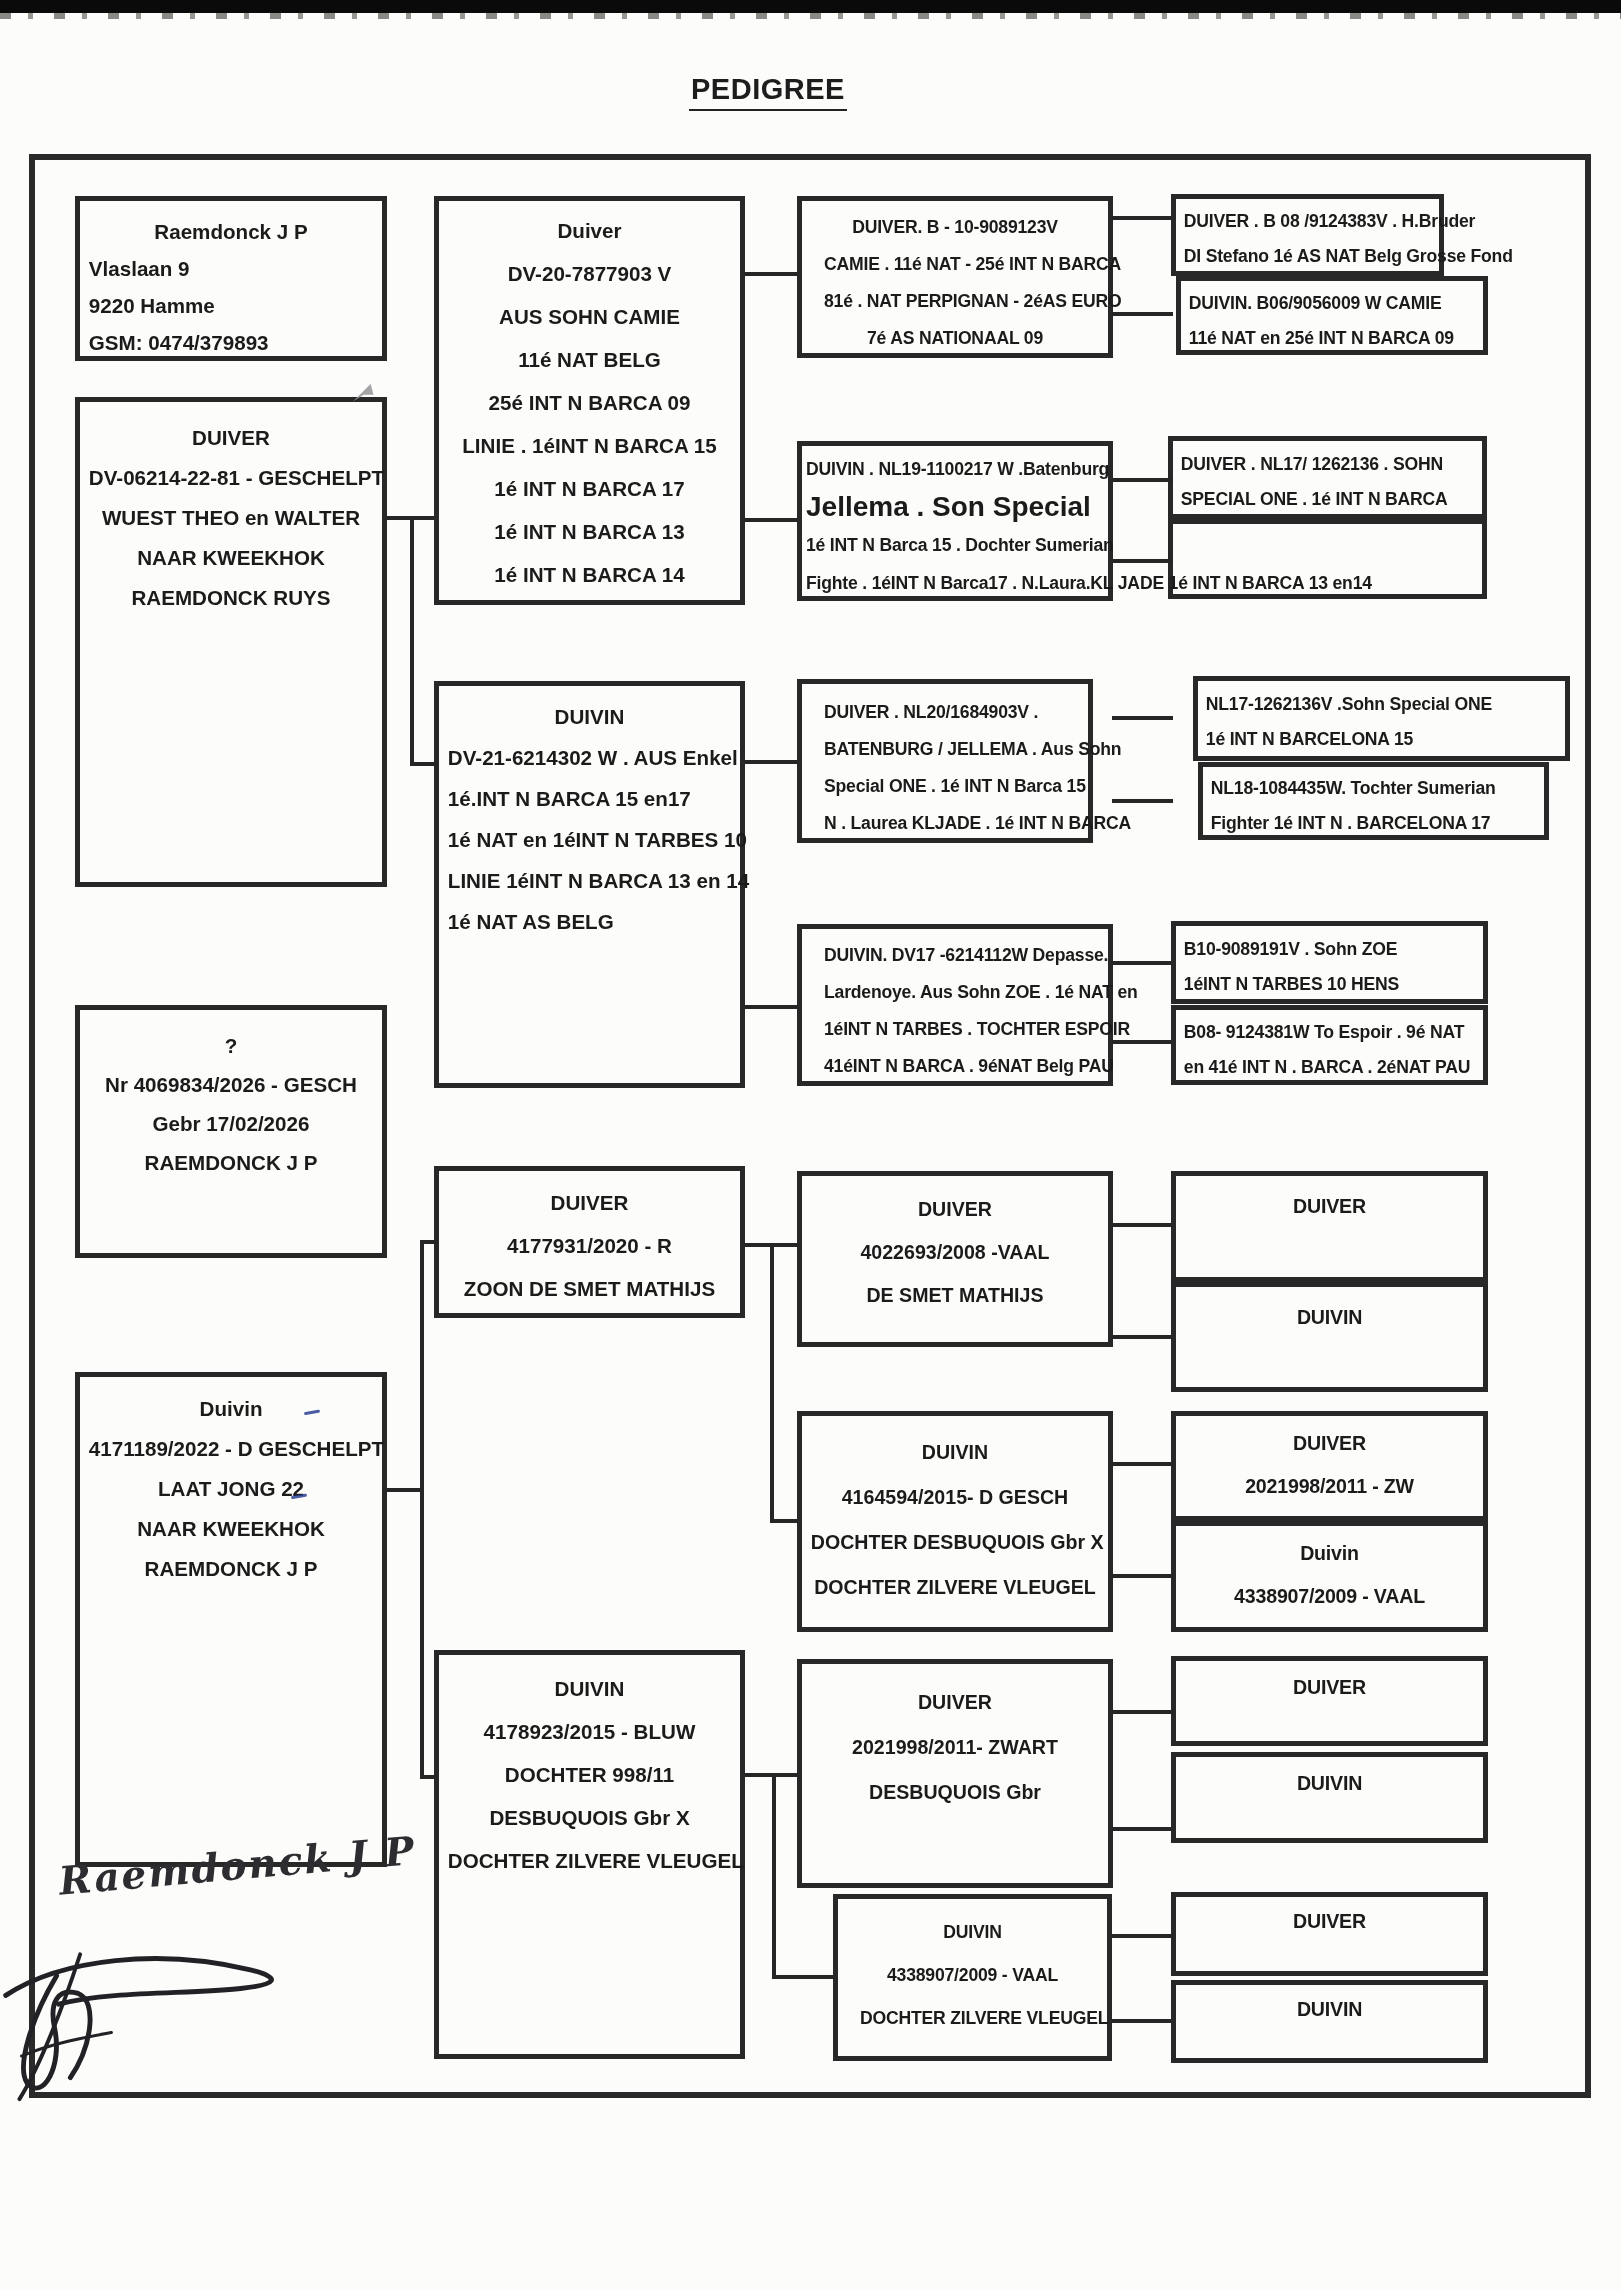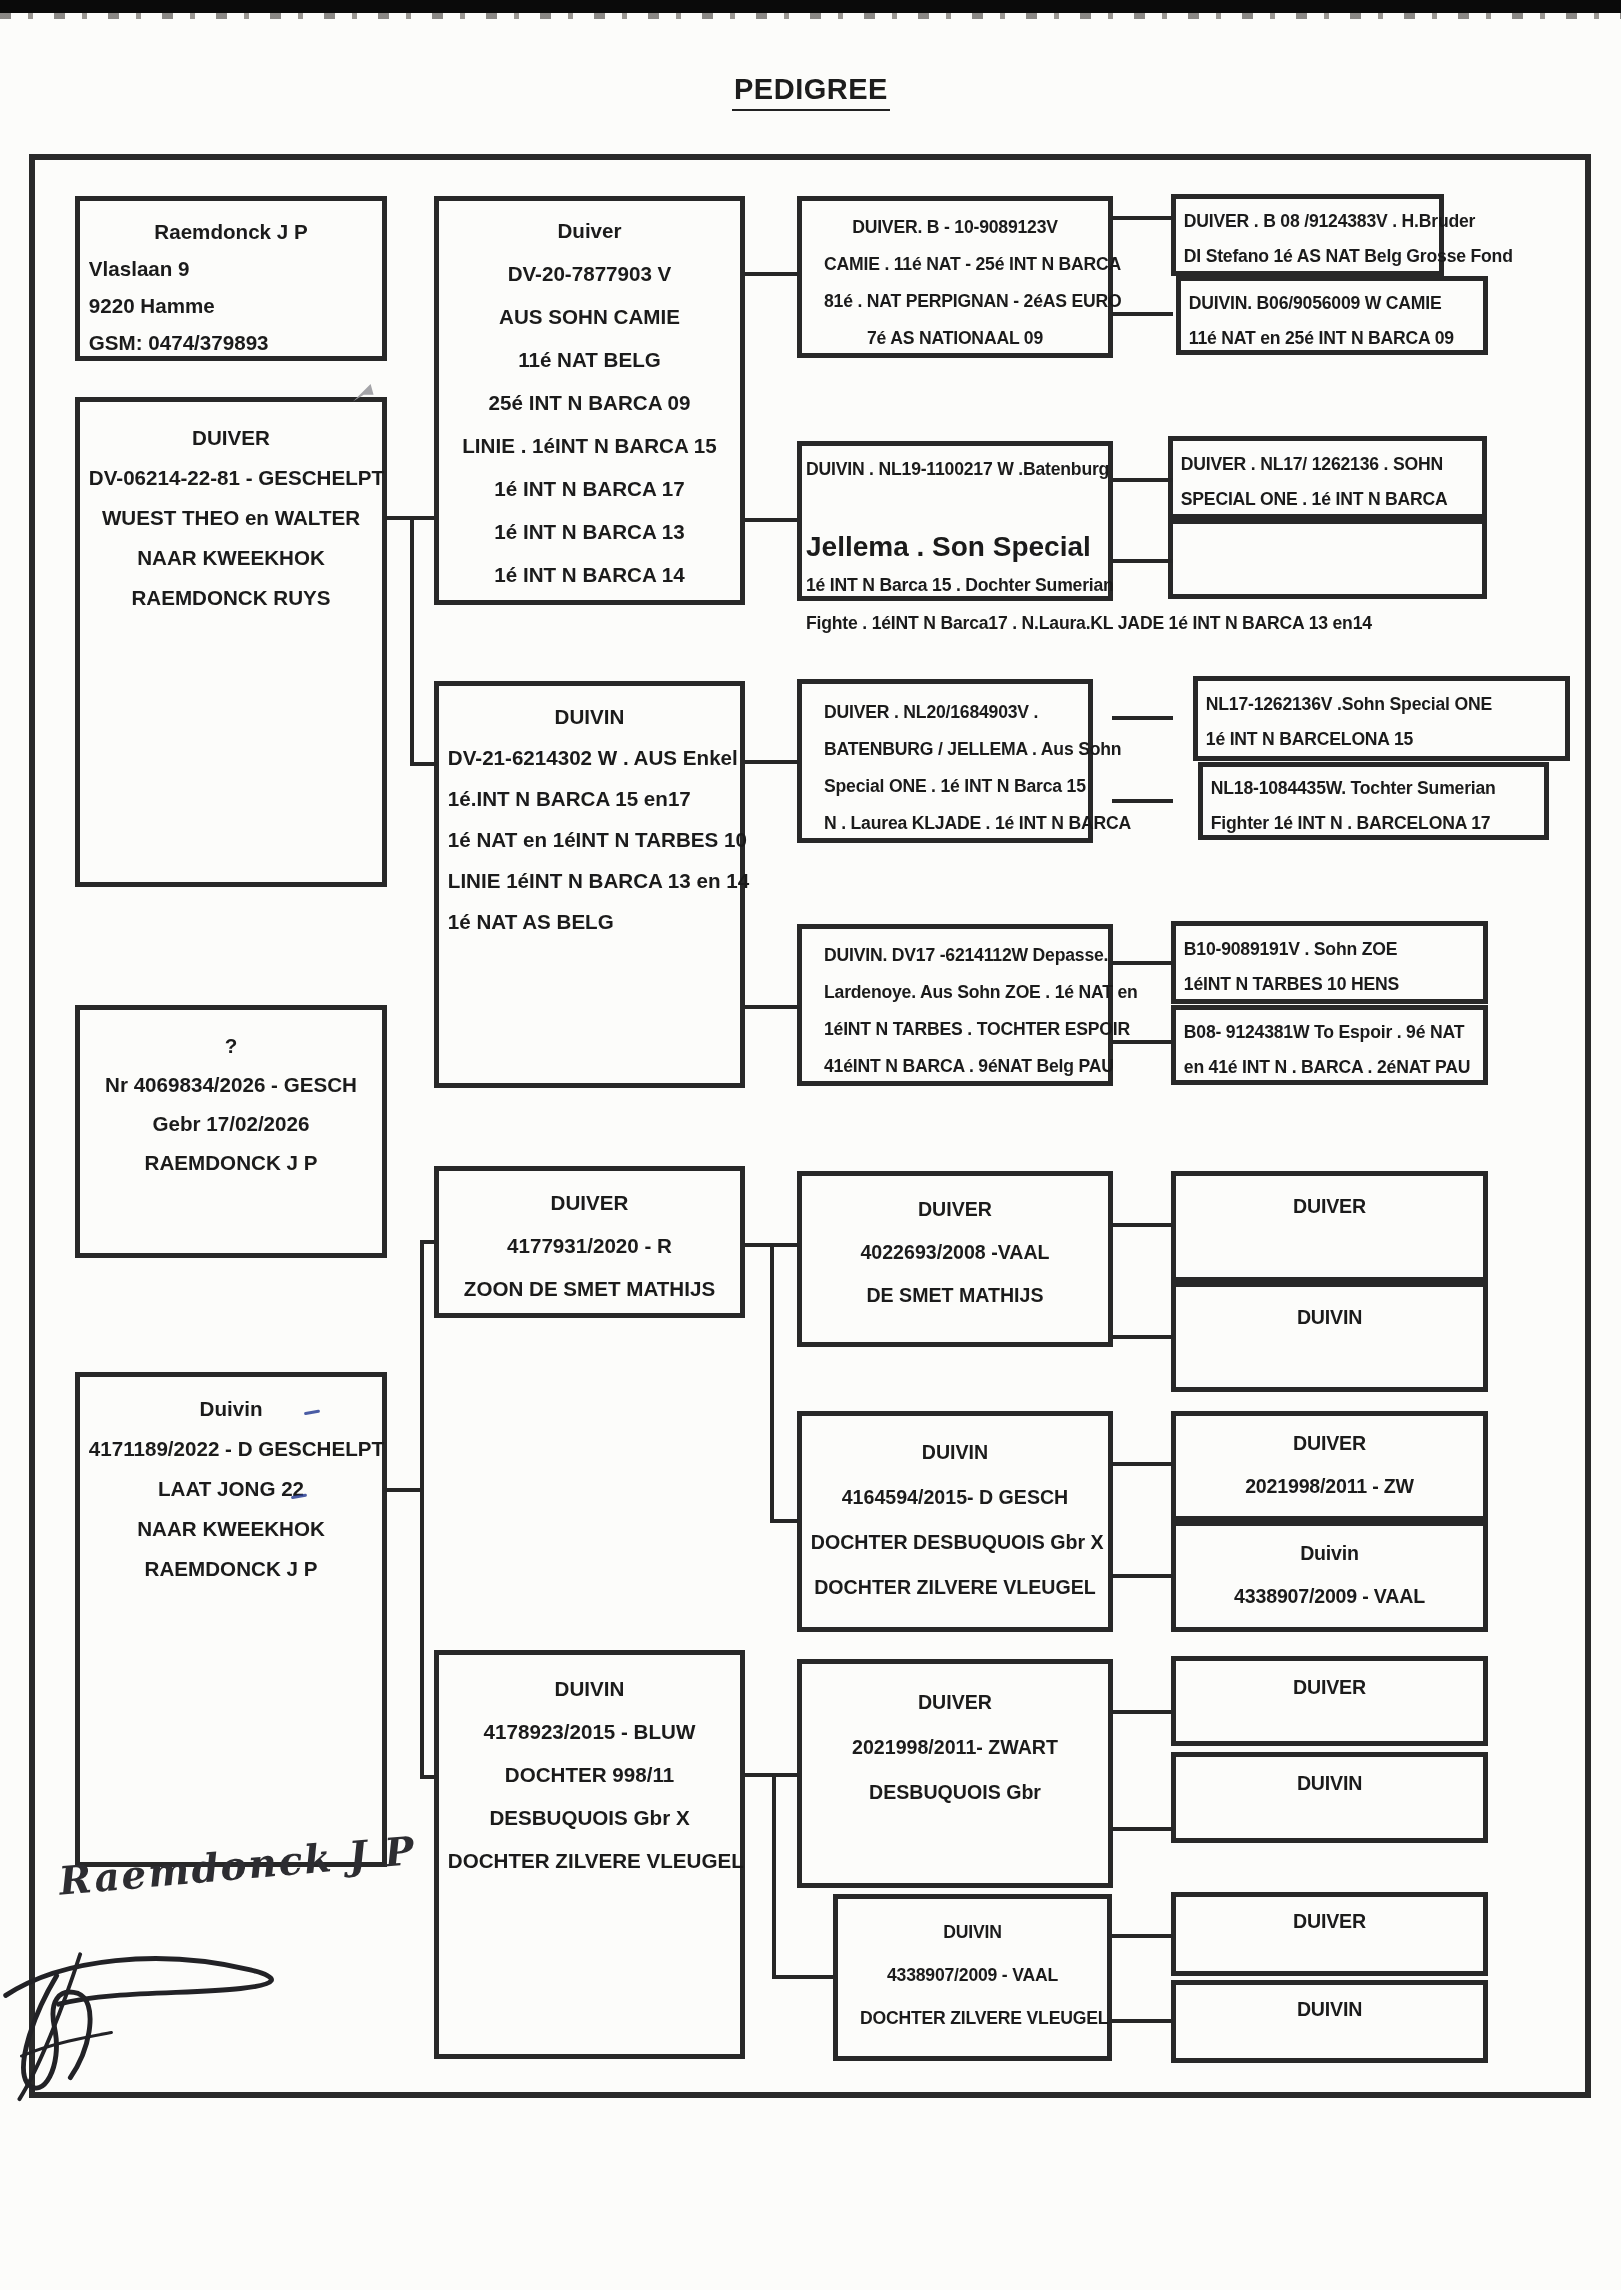--- a/index.html
+++ b/index.html
@@ -10,21 +10,21 @@
     overflow:hidden;
     font-family:"Liberation Sans", sans-serif;
   }
   
   .topbar{position:absolute;left:0;top:0;width:1621px;height:12.7px;background:#0a0a0a;}
   .topbar-noise{position:absolute;left:0;top:12.7px;width:1621px;height:5.9px;opacity:.55;
     background:repeating-linear-gradient(90deg,#2e2a26 0 10.8px,transparent 10.8px 28px,#4a443d 28px 33px,transparent 33px 54px);}
   .title{
     position:absolute;left:689px;top:73px;
     font-size:29px;font-weight:bold;color:#1d1d1d;letter-spacing:0.5px;
-    border-bottom:2.9px solid #222;padding:0 2px 2.9px 2px;margin-left:43px;
+    border-bottom:2.9px solid #222;padding:0 2px 2.9px 2px;
   }
   .frame{
     position:absolute;left:29px;top:154px;width:1562px;height:1944px;
     border:6.9px solid #2a2a2a;box-sizing:border-box;background:transparent;
   }
   .box{
     position:absolute;box-sizing:border-box;
     border:5.9px solid #282828;background:transparent;
     padding-top:var(--pt,7.8px);
     --lh:39px;--fs:20.6px;
@@ -35,21 +35,21 @@
     white-space:nowrap;padding:0 8.8px;text-align:center;color:#1b1b1b;
   }
   .tl .ln{text-align:left;}
   .c1 .ln:first-child{text-align:center;}
   .dense{--fs:17.6px;}
   .dense .ln{letter-spacing:-0.2px;padding:0 22px;}
   .col4{--fs:17.6px;}
   .col4 .ln{letter-spacing:-0.2px;padding:0 7.8px;}
   .box-j{overflow:visible;z-index:5;}
   .box-j .ln{padding:0 4px;}
-  .box-j .ln:nth-child(2){font-size:28px;letter-spacing:0;margin-top:40px;}
+  .box-j .ln:nth-child(2){font-size:28px;letter-spacing:0;}
   .hl{position:absolute;height:3.9px;background:#262626;}
   .vl{position:absolute;width:3.9px;background:#262626;}
   .sig-name{
     position:absolute;left:57px;top:1858px;
     font-family:"DejaVu Serif", serif;font-style:italic;font-weight:600;
     font-size:39px;color:#2d2d31;transform:rotate(-5deg);transform-origin:left top;
     letter-spacing:2px;white-space:nowrap;
   }
   .scribble{position:absolute;left:-5.9px;top:1919px;}
   .cursor-artifact{position:absolute;left:351px;top:382px;}

